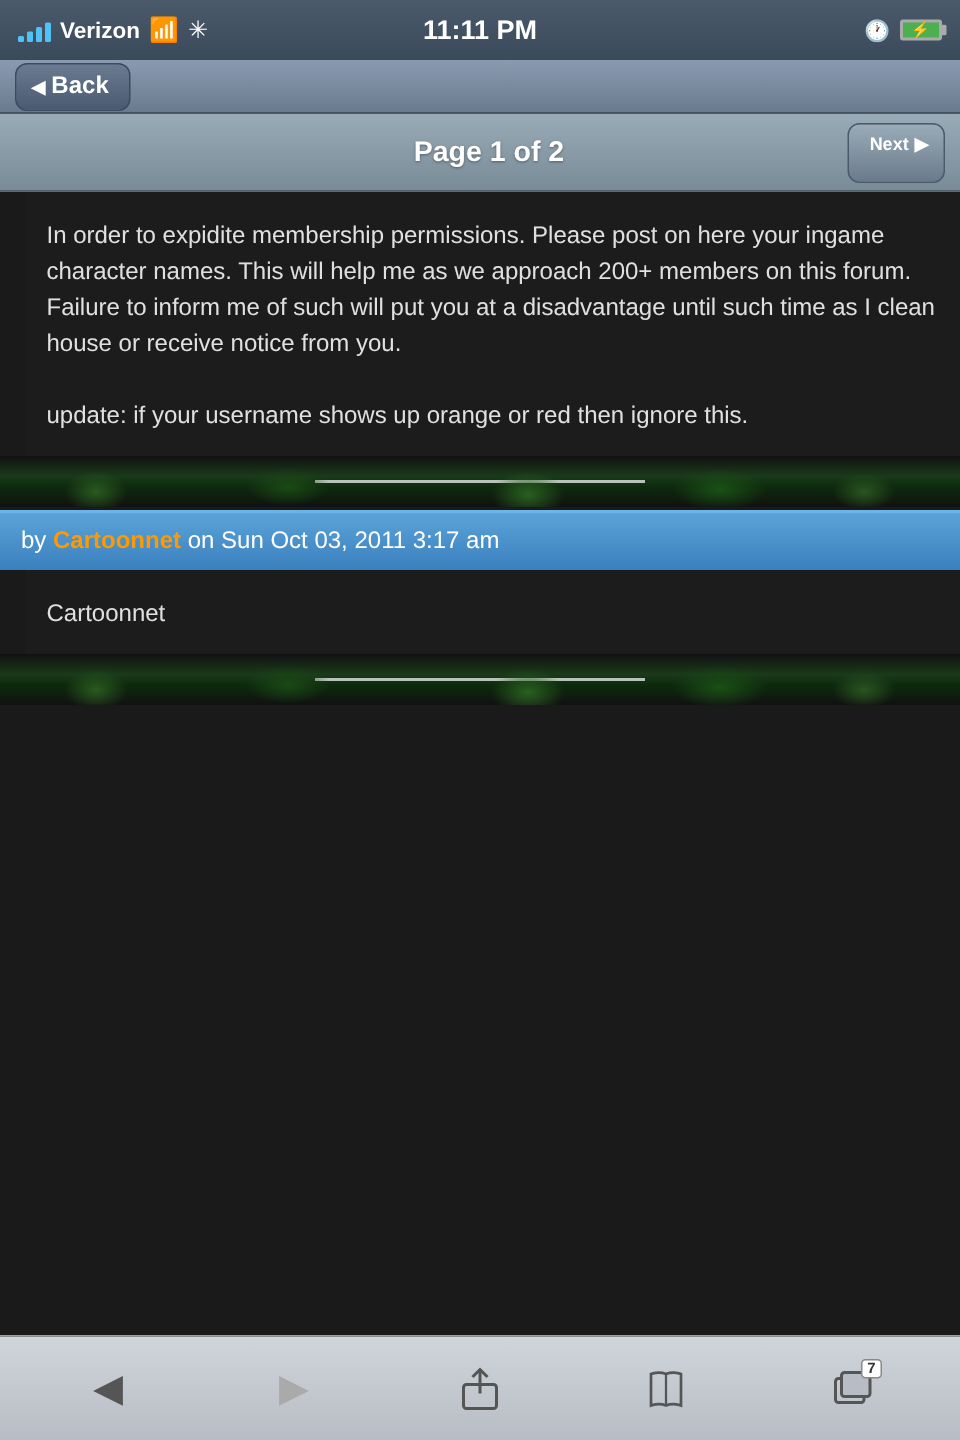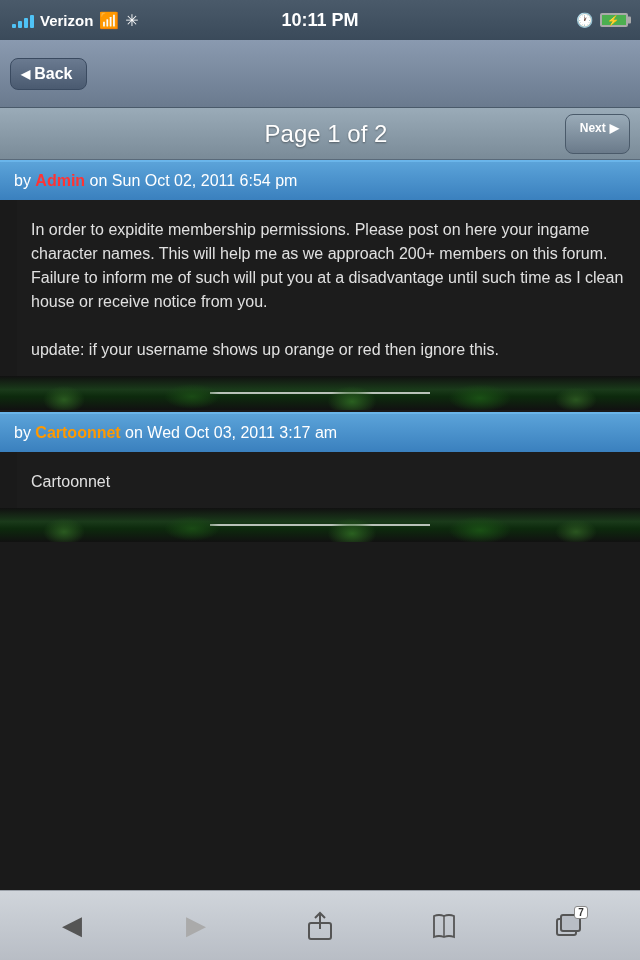--- a/index.html
+++ b/index.html
@@ -84,21 +84,21 @@
       color: white;
       font-size: 10px;
       position: absolute;
       left: 50%;
       top: 50%;
       transform: translate(-50%, -50%);
     }
 
     
     .nav-bar {
-      height: 68px;
+      height: 36px;
       background: linear-gradient(to bottom, #8a9ab0, #6a7a8e);
       display: flex;
       align-items: center;
       justify-content: flex-start;
       position: relative;
       flex-shrink: 0;
       border-bottom: 1px solid #4a5a6a;
     }
     .nav-title {
       color: white;
@@ -132,22 +132,22 @@
       background: linear-gradient(to bottom, #9aabb8, #7a8b98);
       display: flex;
       align-items: center;
       justify-content: center;
       position: relative;
       flex-shrink: 0;
       border-bottom: 1px solid #5a6a7a;
     }
     .page-label {
       color: white;
-      font-size: 24px;
-      font-weight: normal;
+      font-size: 19px;
+      font-weight: bold;
       text-shadow: 0 1px 2px rgba(0,0,0,0.4);
       padding-left: 12px;
     }
     .next-button {
       position: absolute;
       right: 10px;
       background: linear-gradient(to bottom, #9aabb8, #6a7a8a);
       border: 1px solid #4a5a6a;
       border-radius: 8px;
       color: white;
@@ -274,57 +274,52 @@
     <div class="signal-bars">
       <div class="signal-bar" style="height:4px;"></div>
       <div class="signal-bar" style="height:7px;"></div>
       <div class="signal-bar" style="height:10px;"></div>
       <div class="signal-bar" style="height:13px;"></div>
     </div>
     <span style="color:white;font-size:15px;font-weight:bold;">Verizon</span>
     <span class="wifi-icon">📶</span>
     <span class="loading-icon">✳</span>
   </div>
-  <span class="status-time">10:11 PM</span>
+  <span class="status-time">11:11 PM</span>
   <div class="status-right">
     <span style="color:white;font-size:14px;">🕐</span>
     <div class="battery">
       <span class="battery-lightning">⚡</span>
     </div>
   </div>
 </div>
 
 <div class="nav-bar">
   <button class="back-button">Back</button>
 </div>
 
 <div class="pagination-bar">
   <span class="page-label">Page 1 of 2</span>
   <button class="next-button">Next</button>
 </div>
 
 <div class="content-area">
 
   <div class="post">
-    <div class="post-header">
-      <span class="post-header-text">
-        <span>by </span><span class="post-author admin">Admin</span><span> on Sun Oct 02, 2011 6:54 pm</span>
-      </span>
-    </div>
     <div class="post-body">
       In order to expidite membership permissions. Please post on here your ingame character names. This will help me as we approach 200+ members on this forum. Failure to inform me of such will put you at a disadvantage until such time as I clean house or receive notice from you.<br><br>
       update: if your username shows up orange or red then ignore this.
     </div>
     <div class="green-divider"></div>
   </div>
 
   <div class="post">
     <div class="post-header">
       <span class="post-header-text">
-        <span>by </span><span class="post-author orange">Cartoonnet</span><span> on Wed Oct 03, 2011 3:17 am</span>
+        <span>by </span><span class="post-author orange">Cartoonnet</span><span> on Sun Oct 03, 2011 3:17 am</span>
       </span>
     </div>
     <div class="post-body">
       Cartoonnet
     </div>
     <div class="green-divider"></div>
   </div>
 
 
 </div>

